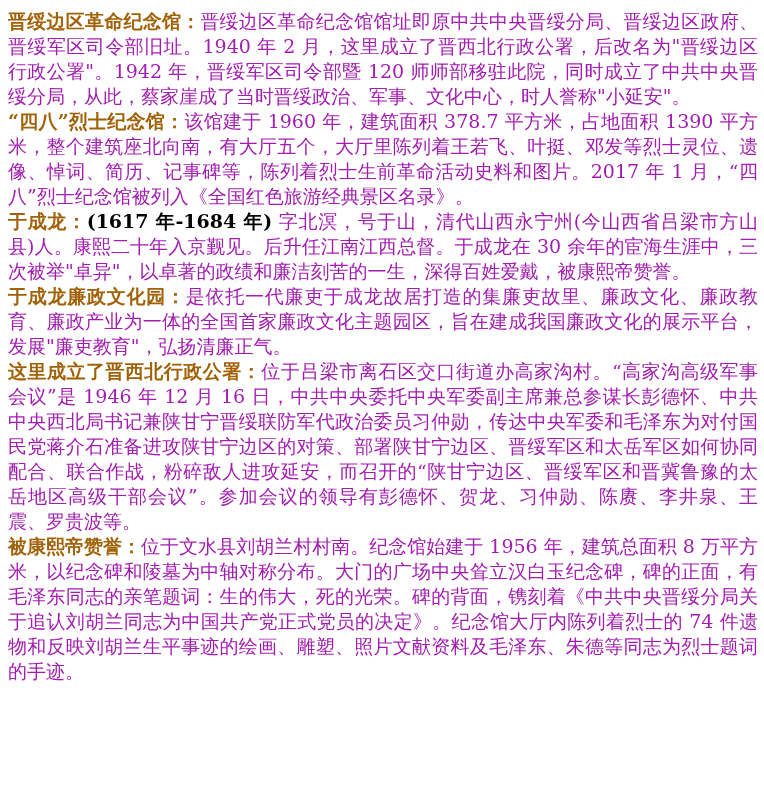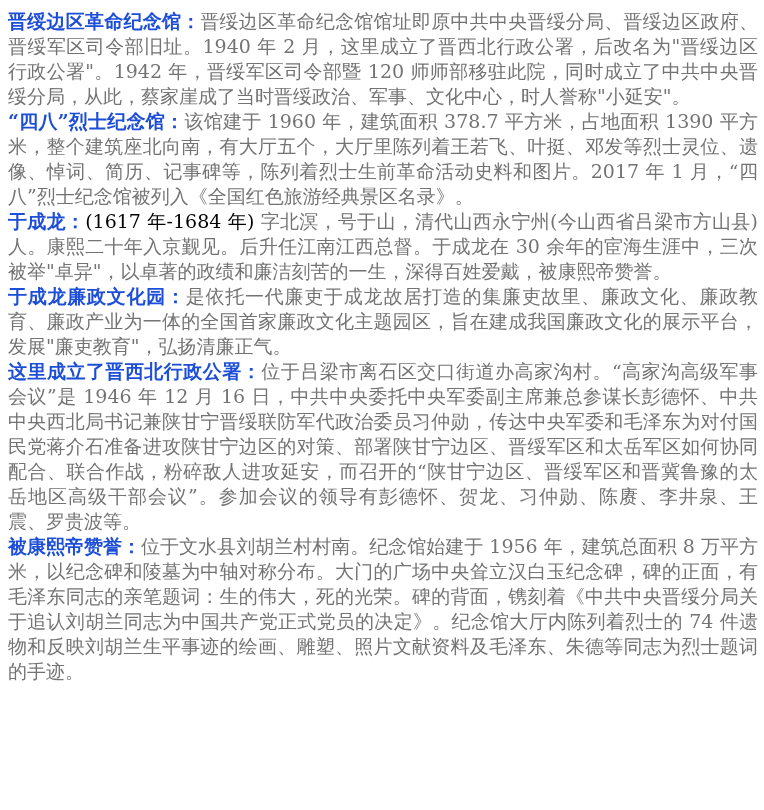--- a/index.html
+++ b/index.html
@@ -24,29 +24,29 @@
   }
   .doc p {
     margin: 0;
     padding: 0;
   }
   .title {
     color: #0000FF;
     font-weight: bold;
   }
   .hd {
-    color: #1d4ed8;
+    color: #a16207;
     font-weight: bold;
   }
   .note {
-    font-weight: normal;
+    font-weight: bold;
     color: #000000;
   }
   .bd {
-    color: #737373;
+    color: #a21caf;
   }
 </style>
 </head>
 <body>
 
 <div class="doc">
 
   <p><span class="hd">晋绥边区革命纪念馆：</span><span class="note"></span><span class="bd">晋绥边区革命纪念馆馆址即原中共中央晋绥分局、晋绥边区政府、晋绥军区司令部旧址。1940 年 2 月，这里成立了晋西北行政公署，后改名为"晋绥边区行政公署"。1942 年，晋绥军区司令部暨 120 师师部移驻此院，同时成立了中共中央晋绥分局，从此，蔡家崖成了当时晋绥政治、军事、文化中心，时人誉称"小延安"。</span></p>
 
 

